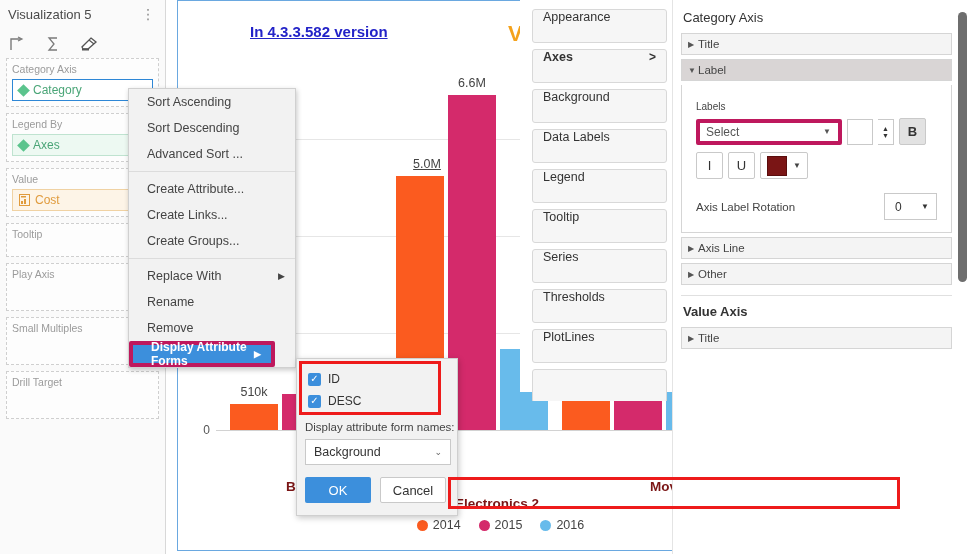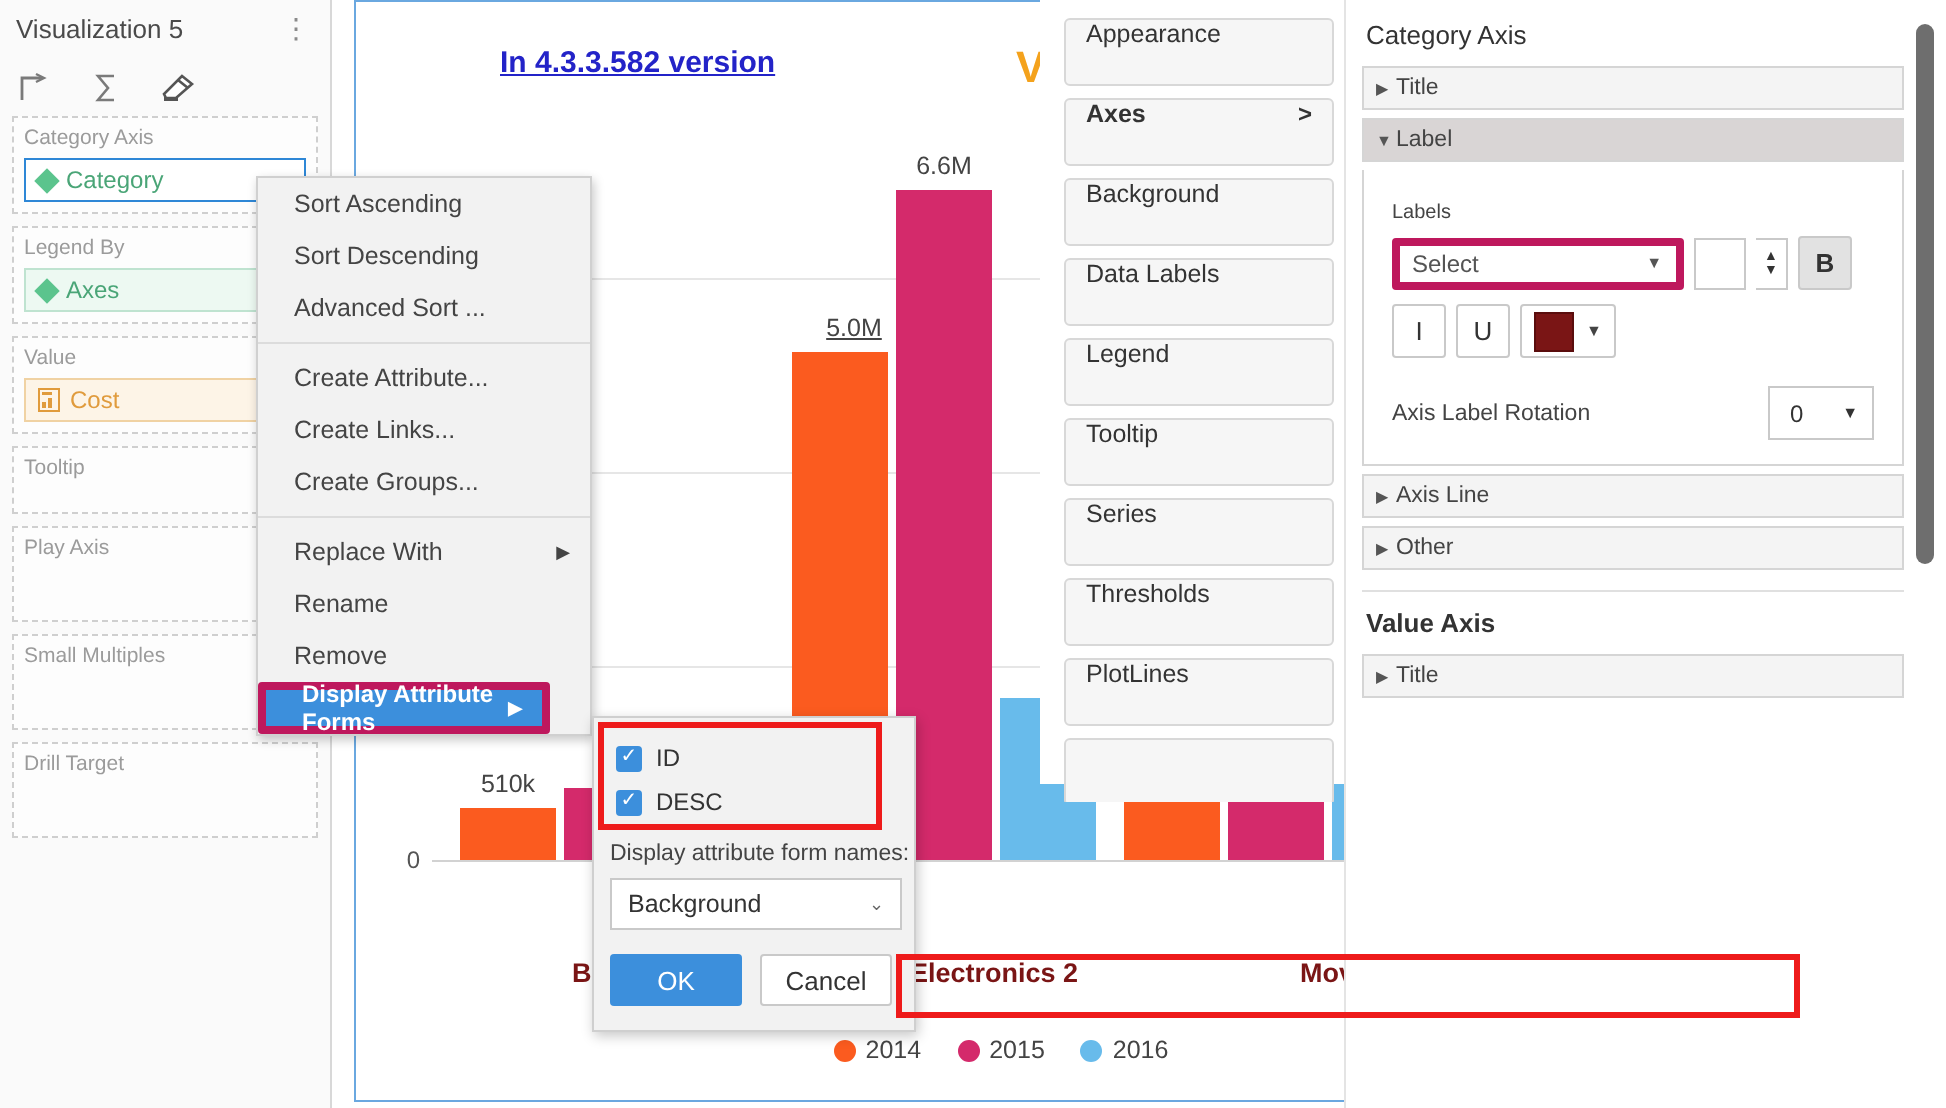--- a/index.html
+++ b/index.html
@@ -354,21 +354,21 @@
       <div class="bar" style="left:550px; width:48px; height:46px; top:327px; background:#fb5b1f;"></div>
       <div class="bar" style="left:602px; width:48px; height:61px; top:312px; background:#d42a6b;"></div>
       <div class="bar" style="left:654px; width:48px; height:81px; top:292px; background:#68bbeb;"></div>
       <div class="barlabel" style="left:550px; width:48px; top:308px;">910k</div>
       <div class="barlabel" style="left:602px; width:48px; top:293px;">1.2M</div>
       <div class="barlabel" style="left:654px; width:48px; top:273px;">1.6M</div>
     </div>
 
     <div class="catband">
       <div class="catlabel" style="left:108px; top:8px;">Books 1</div>
-      <div class="catlabel" style="left:277px; top:8px;">Electronics 2</div>
+      <div class="catlabel" style="left:277px; top:25px;">Electronics 2</div>
       <div class="catlabel" style="left:472px; top:8px;">Movies 3</div>
       <div class="catlabel" style="left:655px; top:8px;">Music 4</div>
     </div>
 
     <div class="legend">
       <div class="lg-item">
         <span class="lg-dot" style="background:#fb5b1f;"></span>
         <span>2014</span>
       </div>
       <div class="lg-item">

